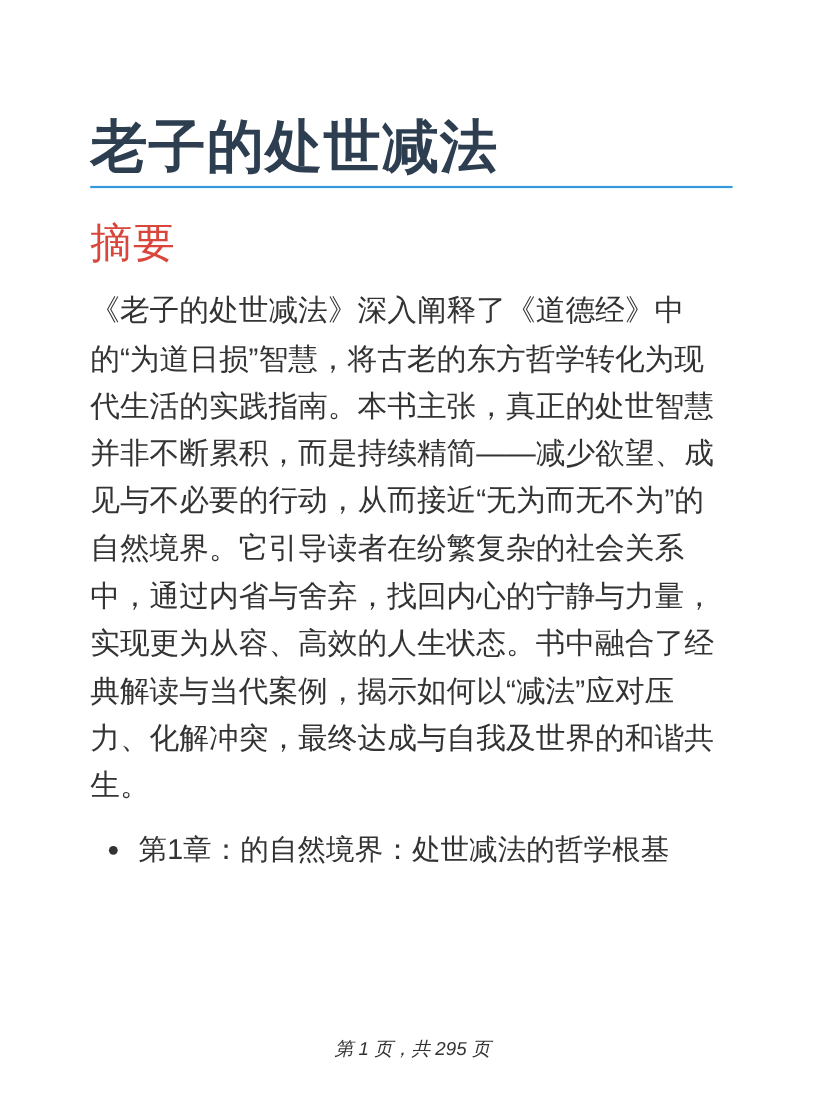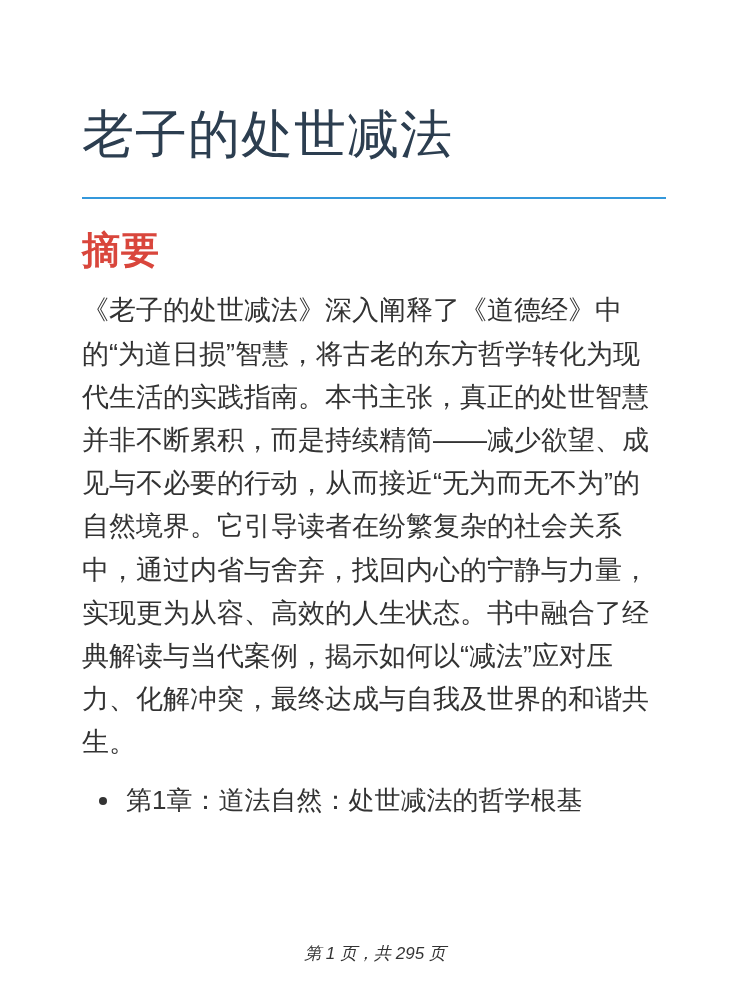--- a/index.html
+++ b/index.html
@@ -18,31 +18,31 @@
   .page {
     box-sizing: border-box;
     width: 750px;
     height: 1000px;
     padding: 102px 84px 0 82px;
     position: relative;
   }
   .doc-title {
     font-size: 52px;
     line-height: 1.25;
-    font-weight: 400;
+    font-weight: 700;
     color: #2c3e50;
     margin: 0;
-    padding-bottom: 30px;
+    padding-bottom: 2px;
     border-bottom: 2px solid #3498db;
     letter-spacing: 1px;
   }
   .section-heading {
     font-size: 38px;
     line-height: 1.3;
-    font-weight: 700;
+    font-weight: 400;
     color: #d9463c;
     margin: 27px 0 12px 0;
     letter-spacing: 1px;
   }
   .abstract-text {
     font-size: 27px;
     line-height: 1.6;
     margin: 14px 0 10px 0;
     color: #333333;
     text-align: left;
@@ -87,19 +87,19 @@
 
   <h1 class="doc-title">老子的处世减法</h1>
 
   <h2 class="section-heading">摘要</h2>
 
   <p class="abstract-text">《老子的处世减法》深入阐释了《道德经》中的“为道日损”智慧，将古老的东方哲学转化为现代生活的实践指南。本书主张，真正的处世智慧并非不断累积，而是持续精简——减少欲望、成见与不必要的行动，从而接近“无为而无不为”的自然境界。它引导读者在纷繁复杂的社会关系中，通过内省与舍弃，找回内心的宁静与力量，实现更为从容、高效的人生状态。书中融合了经典解读与当代案例，揭示如何以“减法”应对压力、化解冲突，最终达成与自我及世界的和谐共生。</p>
 
 
   <ul class="toc-list">
     <li>
-      <span>第1章：道法自然：处世减法的哲学根基</span>
+      <span>第1章：的自然境界：处世减法的哲学根基</span>
     </li>
   </ul>
 
   <div class="page-footer">第 1 页，共 295 页</div>
 
 </div>
 
 </body></html>

